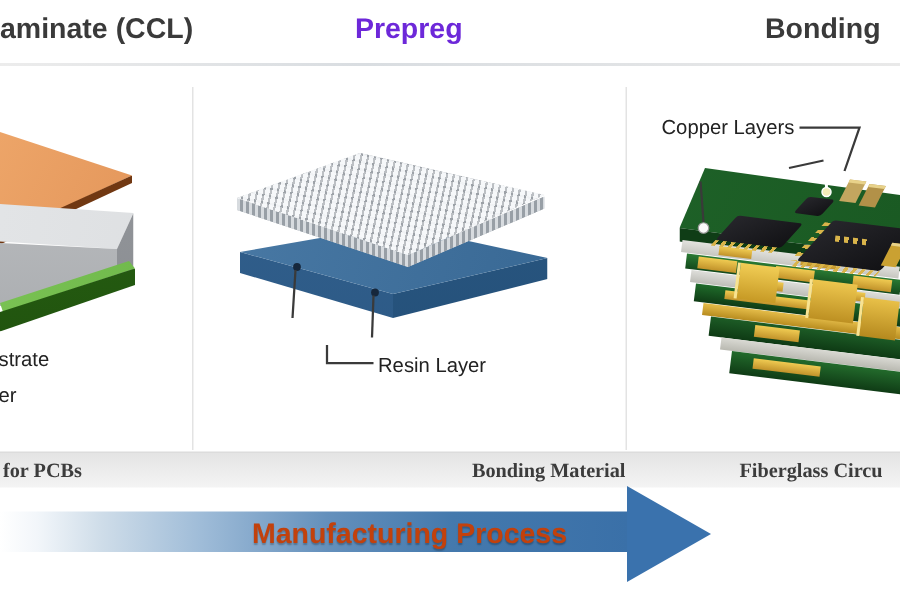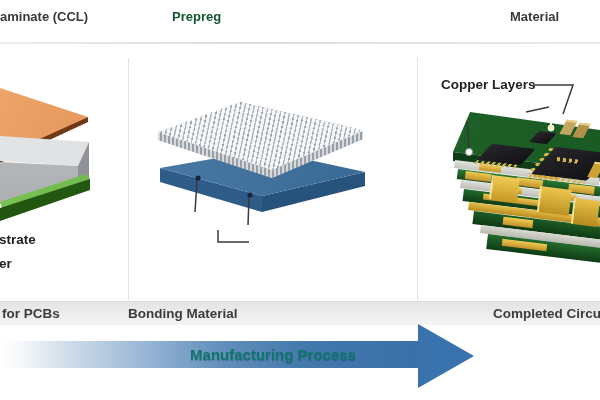--- a/index.html
+++ b/index.html
@@ -1,50 +1,50 @@
 <!DOCTYPE html>
 <html><head>
 <meta charset="utf-8">
 <style>
   html,body{margin:0;padding:0;background:#fff;}
   #canvas{position:relative;width:600px;height:400px;overflow:hidden;background:#fff;
           font-family:"Liberation Sans",sans-serif;}
   .layer{position:absolute;inset:0;pointer-events:none;}
 
   
-  .title{position:absolute;top:9px;font-size:13px;font-weight:700;color:#3a3a3a;white-space:nowrap;}
+  .title{position:absolute;top:9px;font-size:19px;font-weight:700;color:#3a3a3a;white-space:nowrap;}
   #title-left{left:0;}
-  #title-center{left:128px;width:289px;text-align:left;color:#14532d;margin-left:44px;}
+  #title-center{left:128px;width:289px;text-align:center;color:#6d28d9;}
   #title-right{left:510px;}
   #title-sep{position:absolute;left:0;top:42px;width:600px;height:2px;
              background:linear-gradient(to right,#ececec,#d9dde1 40%,#e9e9e9);}
 
   
   .vdiv{position:absolute;top:58px;height:242px;width:1px;background:#e3e3e3;}
 
   
   #caption-band{position:absolute;left:0;top:301px;width:600px;height:23px;
                 background:linear-gradient(to bottom,#e4e4e4,#f4f4f4);
                 border-top:1px solid #dcdcdc;}
   .caption{position:absolute;top:0;height:23px;line-height:23px;font-size:13.5px;
-           font-weight:700;color:#3c3c3c;white-space:nowrap;}
+           font-weight:700;color:#3c3c3c;white-space:nowrap;font-family:Liberation Serif, serif;}
   #caption-left{left:2px;}
-  #caption-mid{left:128px;width:289px;text-align:left;}
+  #caption-mid{left:128px;width:289px;text-align:right;}
   #caption-right{left:493px;}
 
   
-  .ptr-label{position:absolute;font-size:13.5px;font-weight:700;color:#222;white-space:nowrap;}
+  .ptr-label{position:absolute;font-size:13.5px;font-weight:400;color:#222;white-space:nowrap;}
 
   
   #arrow-body{position:absolute;left:0;top:341px;width:419px;height:27px;
     background:linear-gradient(to right,#ffffff 0%,#f2f6fa 6%,#cfdde9 16%,#9fbcd8 32%,#6490bc 52%,#4479ad 72%,#3a70a8 100%);}
   #arrow-head{position:absolute;left:418px;top:324px;width:56px;height:64px;background:#3a72ad;
     clip-path:polygon(0 0,100% 50%,0 100%);}
   #arrow-label{position:absolute;left:128px;top:346px;width:290px;text-align:center;
-    font-size:15px;font-weight:700;color:#0f766e;text-shadow:0 1px 1px rgba(0,0,0,.25);}
+    font-size:19px;font-weight:700;color:#c2410c;text-shadow:0 1px 1px rgba(0,0,0,.25);}
 
   
   .poly{position:absolute;inset:0;}
   #copper-top{clip-path:polygon(0px 88px,88px 117px,0px 158px);
     background:linear-gradient(118deg,#f0aa6d 0%,#d9854b 40%,#a65a28 78%,#8c4517 100%);}
   #copper-edge{clip-path:polygon(0px 157px,88px 117px,88px 122px,0px 163px);background:#713812;}
   #substrate-top{clip-path:polygon(0px 136px,89px 142px,78px 166px,0px 161px);
     background:linear-gradient(100deg,#e3e5e7,#c9cbce);}
   #substrate-right{clip-path:polygon(89px 142px,78px 166px,78px 191px,89px 181px);
     background:linear-gradient(to bottom,#9a9da2,#7e8185);}
@@ -86,41 +86,42 @@
   .tanpad{position:absolute;transform:rotate(7deg) skewX(-20deg);border-top:2px solid #e8d28a;}
   svg.layer{overflow:visible;}
 </style>
 </head>
 <body>
 
 <div id="canvas">
 
   <div class="title" id="title-left">aminate (CCL)</div>
   <div class="title" id="title-center">Prepreg</div>
-  <div class="title" id="title-right">Material</div>
+  <div class="title" id="title-right">Bonding</div>
   <div id="title-sep"></div>
 
   <div class="vdiv" style="left:128px;"></div>
   <div class="vdiv" style="left:417px;"></div>
 
   <div class="poly" id="copper-top"></div>
   <div class="poly" id="copper-edge"></div>
   <div class="poly" id="substrate-top"></div>
   <div class="poly" id="substrate-right"></div>
   <div class="poly" id="substrate-front"></div>
   <div class="poly" id="green-top"></div>
   <div class="poly" id="green-front"></div>
   <div class="ptr-label" style="left:-1px;top:232px;">strate</div>
   <div class="ptr-label" style="left:-1px;top:256px;">er</div>
 
   <div class="poly" id="resin-front-left"></div>
   <div class="poly" id="resin-front-right"></div>
   <div class="poly" id="resin-top"></div>
   <div class="poly" id="fabric-under"></div>
   <div class="poly" id="fabric-top"></div>
+  <div class="ptr-label" style="left:252px;top:236px;">Resin Layer</div>
 
   <div class="poly" id="pcb-board-top"></div>
   <div class="poly" id="pcb-board-front"></div>
 
   <div class="strip" style="left:455px;top:160px;width:146px;height:8px;background:linear-gradient(#e3e3df,#c6c6c0);">
     <div class="pad" style="left:25px;top:1px;width:22px;height:6px;"></div>
     <div class="pad" style="left:80px;top:1px;width:24px;height:6px;"></div>
   </div>
   <div class="strip" style="left:458px;top:169px;width:144px;height:10px;background:linear-gradient(#2a7a33,#14491c);">
     <div class="pad" style="left:8px;top:1px;width:26px;height:8px;"></div>
@@ -175,20 +176,20 @@
     <line x1="526" y1="112" x2="549" y2="107" stroke="#3a3a3a" stroke-width="1.5"></line>
     <line x1="550" y1="108" x2="551" y2="125" stroke="#ffffff" stroke-width="2"></line>
     <circle cx="551" cy="128" r="3" fill="#f4ecb8" stroke="#ffffff" stroke-width="1"></circle>
     <line x1="467" y1="121" x2="469" y2="148" stroke="#3a3a3a" stroke-width="1.5"></line>
     <circle cx="469" cy="152" r="3.5" fill="#fafafa" stroke="#9a9a9a" stroke-width="0.8"></circle>
   </svg>
 
   <div id="caption-band">
     <div class="caption" id="caption-left">for PCBs</div>
     <div class="caption" id="caption-mid">Bonding Material</div>
-    <div class="caption" id="caption-right">Completed Circu</div>
+    <div class="caption" id="caption-right">Fiberglass Circu</div>
   </div>
 
   <div id="arrow-body"></div>
   <div id="arrow-head"></div>
   <div id="arrow-label">Manufacturing Process</div>
 
 </div>
 
 </body></html>

